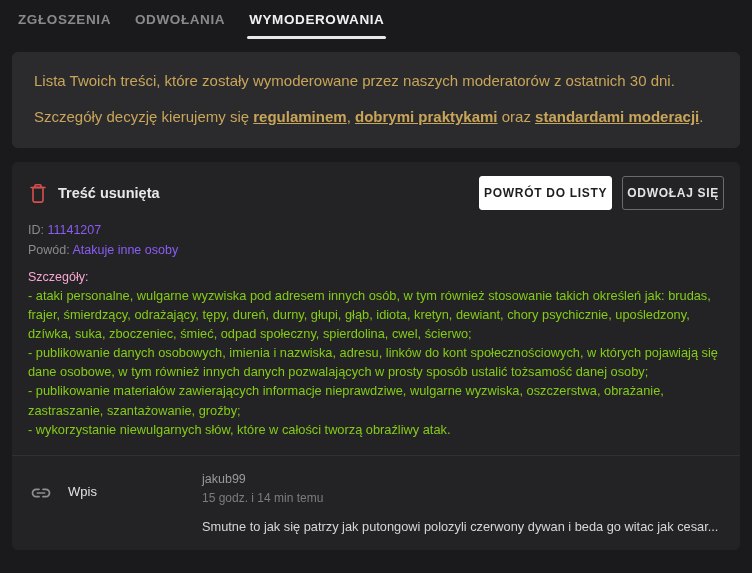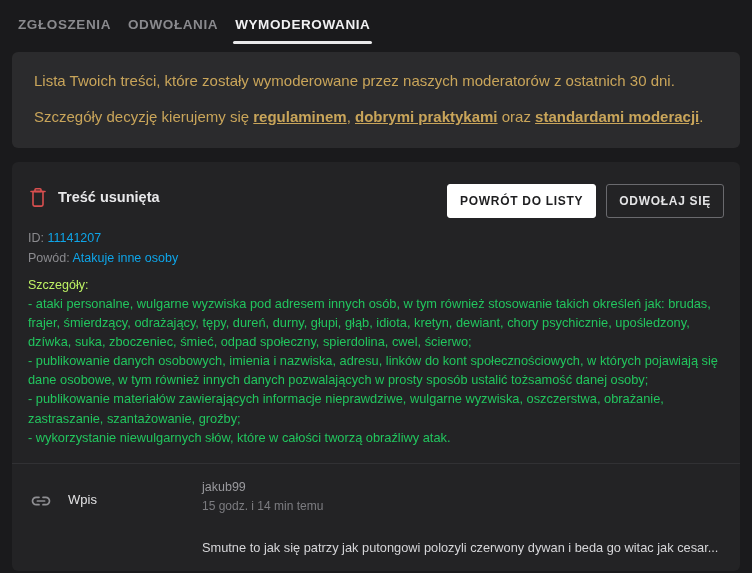--- a/index.html
+++ b/index.html
@@ -15,24 +15,24 @@
   #app {
     width: 752px;
     height: 573px;
     background: #1a1a1c;
     position: relative;
   }
 
   
   .tabbar {
     display: flex;
-    align-items: flex-end;
+    align-items: flex-start;
     padding: 8px 4px 0 16px;
     height: 44px;
-    gap: 13px;
+    gap: 20px;
   }
   .tab {
     position: relative;
     padding: 4px 2px 12px 2px;
     font-size: 13.5px;
     font-weight: bold;
     letter-spacing: 0.6px;
     color: #8a8a8e;
     cursor: pointer;
     white-space: nowrap;
@@ -99,60 +99,59 @@
   .head-actions {
     margin-left: auto;
     display: flex;
     gap: 10px;
   }
   .btn {
     font-family: "Liberation Sans", sans-serif;
     font-size: 12px;
     font-weight: bold;
     letter-spacing: 0.7px;
-    padding: 9px 12px;
+    padding: 9px 4px;
     border-radius: 3px;
     cursor: pointer;
     border: 1px solid transparent;
     white-space: nowrap;
-    margin-top: 8px;
   }
   .btn-primary {
     background: #ffffff;
     color: #1e1e20;
     border-color: #ffffff;
   }
   .btn-ghost {
     background: transparent;
     color: #e4e4e6;
     border-color: #6a6a6e;
   }
 
   .meta {
     padding: 0 16px;
   }
   .meta-row {
     font-size: 12.5px;
     line-height: 1.6;
     color: #8a8a8e;
   }
-  .meta-row .val { color: #0ea5e9; text-align: right; }
+  .meta-row .val { color: #8b5cf6; text-align: right; }
   .meta-gap { height: 10px; }
 
   .details-label {
     padding: 0 16px;
     font-size: 12.5px;
-    color: #bef264;
+    color: #f9a8d4;
     margin-bottom: 2px;
   }
   .details-body {
     padding: 0 16px 16px 16px;
     font-size: 12.8px;
     line-height: 1.5;
-    color: #22c55e;
+    color: #84cc16;
   }
   .details-body div { margin: 0; }
 
   
   .post {
     border-top: 1px solid #313134;
     display: flex;
     padding: 14px 16px 16px 16px;
     gap: 14px;
   }
@@ -176,21 +175,21 @@
   }
   .post-author {
     font-size: 12.5px;
     color: #9a9a9e;
     line-height: 1.5;
   }
   .post-time {
     font-size: 12px;
     color: #7c7c80;
     line-height: 1.6;
-    margin-bottom: 24px;
+    margin-bottom: 11px;
   }
   .post-text {
     font-size: 12.8px;
     color: #d6d6d9;
     white-space: nowrap;
     overflow: hidden;
     text-overflow: ellipsis;
   }
 </style>
 </head>

